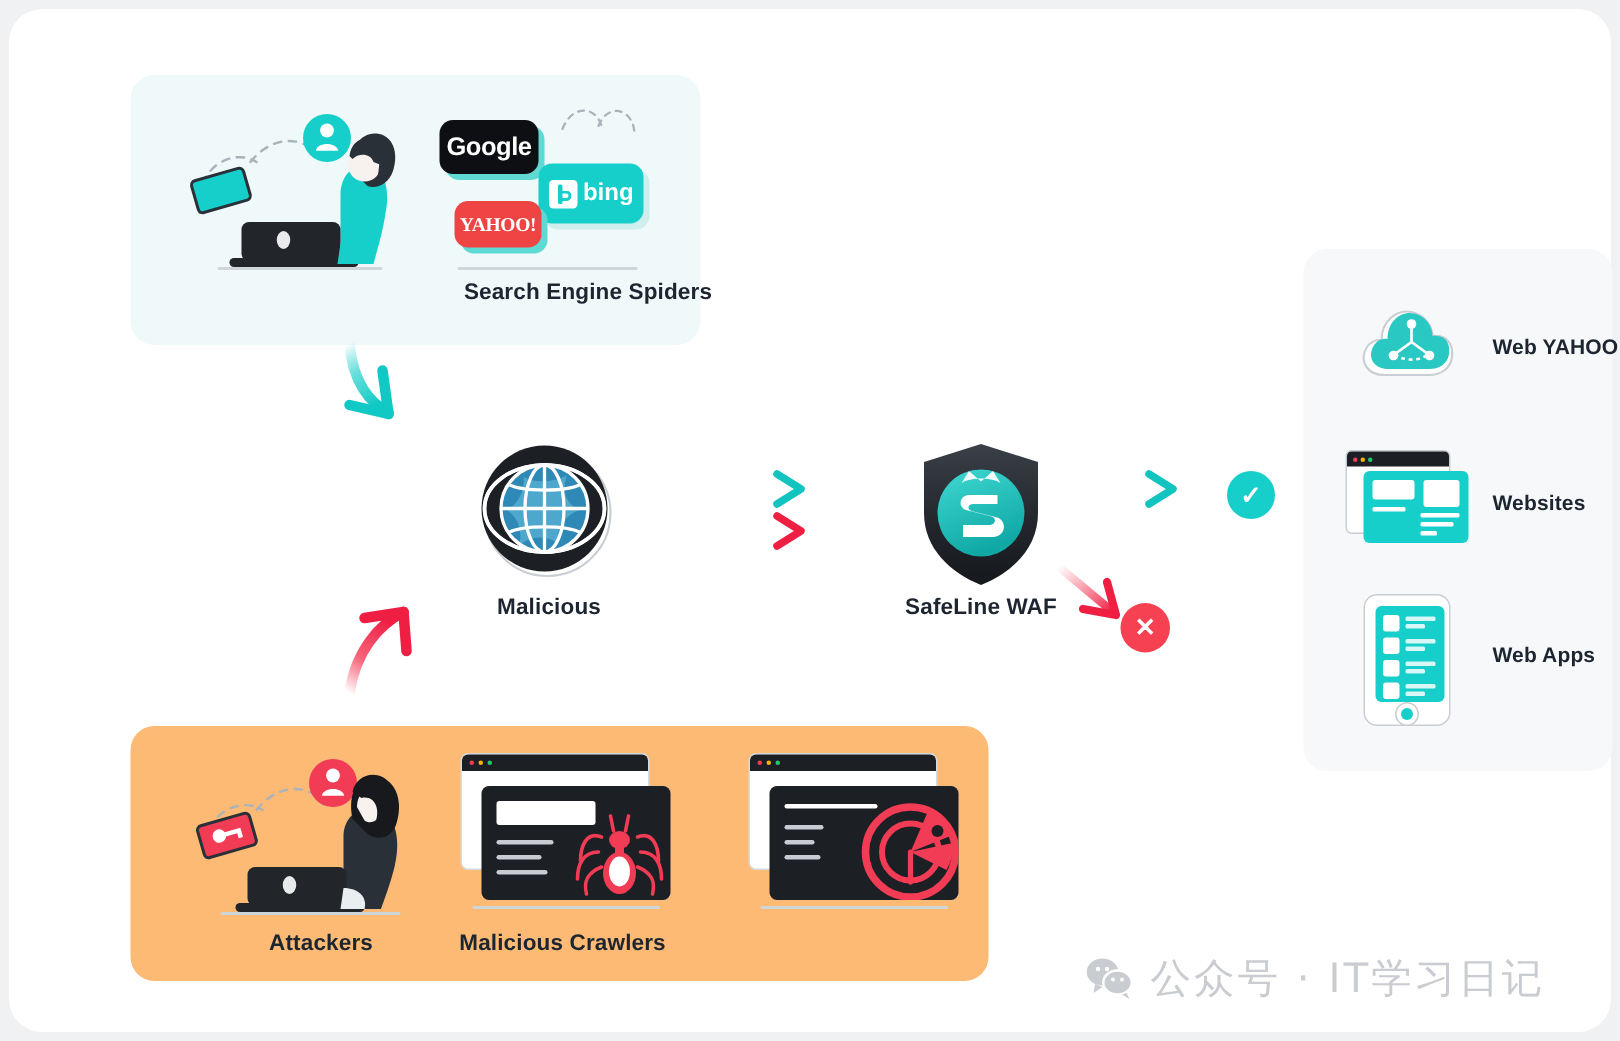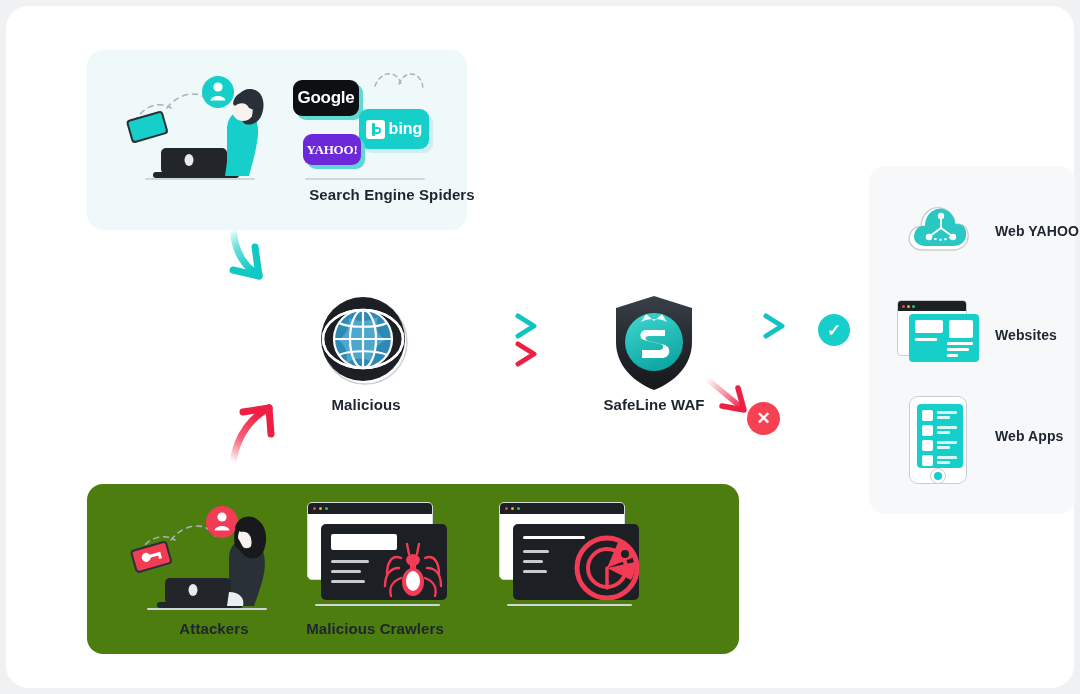--- a/index.html
+++ b/index.html
@@ -12,21 +12,21 @@
   #card {
     position: absolute; left: 6px; top: 6px;
     width: 1068px; height: 682px;
     background: #ffffff;
     border-radius: 22px;
   }
 
   
   .panel { position: absolute; border-radius: 16px; margin-left: 35px; }
   #panel-sources { left: 46px; top: 44px; width: 380px; height: 180px; background: #eff9f9; }
-  #panel-threats { left: 46px; top: 478px; width: 652px; height: 170px; background: #4d7c0f; }
+  #panel-threats { left: 46px; top: 478px; width: 572px; height: 170px; background: #fdba74; }
   #panel-targets { left: 828px; top: 160px; width: 206px; height: 348px; background: #f7f8fa; }
 
   .label {
     position: absolute; text-align: center;
     font-weight: bold; color: #1c2530;
     letter-spacing: .1px; white-space: nowrap;
   }
   .lbl-15 { font-size: 15px; }
   .lbl-14 { font-size: 14px; }
 
@@ -116,21 +116,21 @@
       <div class="logo-shadow" style="left:80px; top:53px; width:70px; height:40px; background:#cfeeed;"></div>
       <div class="logo-card" style="left:76px; top:49px; width:70px; height:40px; background:#17cfca; gap:4px; font-size:16px;">
         <span style="display:inline-block;width:19px;height:19px;background:#fff;border-radius:3px;position:relative;">
           <span style="position:absolute;left:6px;top:3px;width:3px;height:13px;background:#17cfca;border-radius:1px;"></span>
           <span style="position:absolute;left:8px;top:7px;width:7px;height:7px;border:2.5px solid #17cfca;border-left:none;border-radius:0 5px 5px 0;"></span>
         </span>
         <span>bing</span>
       </div>
 
       <div class="logo-shadow" style="left:24px; top:78px; width:58px; height:31px;"></div>
-      <div class="logo-card" style="left:20px; top:74px; width:58px; height:31px; background:#6d28d9; font-size:13px; font-family:'Liberation Serif', serif; letter-spacing:-.2px;">YAHOO!</div>
+      <div class="logo-card" style="left:20px; top:74px; width:58px; height:31px; background:#ef4444; font-size:13px; font-family:'Liberation Serif', serif; letter-spacing:-.2px;">YAHOO!</div>
 
       <div class="ground" style="left:22px; top:118px; width:120px;"></div>
     </div>
 
     <div class="label lbl-15" style="left:160px; top:136px; width:290px;">Search Engine Spiders</div>
   </div>
 
   <div class="panel" id="panel-threats">
 
     <div class="ill" style="left:30px; top:10px; width:155px; height:120px;">
@@ -392,14 +392,27 @@
         <div class="ps-box" style="left:5px; top:51px; width:11px; height:11px;"></div>
         <div class="ps-line" style="left:20px; top:52px; width:20px; height:2.5px;"></div>
         <div class="ps-line" style="left:20px; top:57px; width:13px; height:2.5px;"></div>
       </div>
       <div class="phone-home" style="left:21px; top:72px; width:16px; height:16px;"></div>
       <div style="position:absolute; left:25px; top:76px; width:8px; height:8px; border-radius:50%; background:#17cfca;"></div>
     </div>
     <div class="label lbl-14" style="left:126px; top:262px; text-align:left;">Web Apps</div>
   </div>
 
+  <div id="watermark">
+    <svg width="32" height="28" viewBox="0 0 32 28">
+      <ellipse cx="11" cy="10" rx="10.5" ry="9" fill="#c9ccd0"></ellipse>
+      <path d="M6 18 L5 24 L11 20 Z" fill="#c9ccd0"></path>
+      <ellipse cx="21" cy="17" rx="9.5" ry="8" fill="#c9ccd0" stroke="#ffffff" stroke-width="1.6"></ellipse>
+      <path d="M27 24 L29 28 L24 25 Z" fill="#c9ccd0"></path>
+      <circle cx="8" cy="8" r="1.5" fill="#fff"></circle>
+      <circle cx="14" cy="8" r="1.5" fill="#fff"></circle>
+      <circle cx="18" cy="15" r="1.3" fill="#fff"></circle>
+      <circle cx="24" cy="15" r="1.3" fill="#fff"></circle>
+    </svg>
+    <span class="wm-text">公众号 · IT学习日记</span>
+  </div>
 
 </div>
 
 </body></html>

